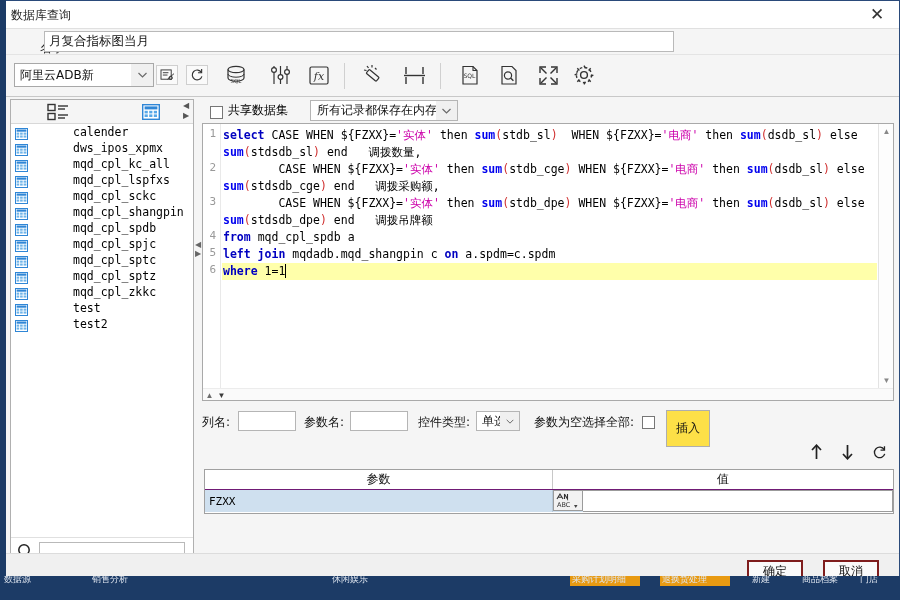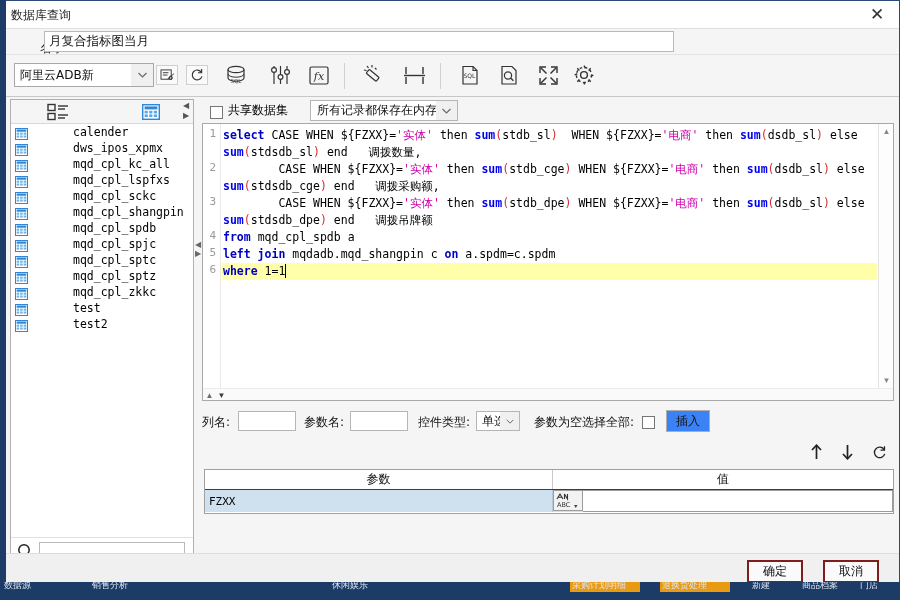--- a/index.html
+++ b/index.html
@@ -17,21 +17,21 @@
     background: #f0f0f0;
     overflow: hidden;
   }
 
   
   .desktop-left-strip {
     position: absolute; left: 0; top: 0; width: 6px; height: 590px;
     background: #1c3b66;
   }
   .taskbar-strip {
-    position: absolute; left: 0; bottom: 0; width: 900px; height: 18px;
+    position: absolute; left: 0; bottom: 0; width: 900px; height: 24px;
     background: #1c3b66; overflow: hidden;
   }
   .taskbar-strip .seg { position: absolute; top: 0; height: 10px; }
   .taskbar-strip .txt {
     position: absolute; top: -3px; height: 12px;
     font-size: 9px; color: #dfe6f0; white-space: nowrap;
     font-family: "DejaVu Sans", sans-serif;
   }
 
   .window {
@@ -270,22 +270,22 @@
     font-size: 12px; color: #111;
     display: flex; align-items: center; padding-left: 5px;
     font-family: "DejaVu Sans", sans-serif; cursor: pointer;
   }
   .paramrow .sel .arrowbox {
     position: absolute; right: 0; top: 0; width: 19px; height: 18px;
     background: #f0f0f0; display: flex; align-items: center; justify-content: center;
   }
   .paramrow .chkwrap { position: absolute; top: 4px; cursor: pointer; }
   .paramrow .btn {
-    position: absolute; top: 1px; height: 22px;
-    border: 1px solid #aeaeae; background: #3b82f6;
+    position: absolute; top: 1px; height: 37px;
+    border: 1px solid #aeaeae; background: #fde047;
     font-size: 12px; color: #111; cursor: pointer;
     display: flex; align-items: center; justify-content: center;
     font-family: Liberation Mono, monospace;
   }
 
   
   .arrowsrow { position: absolute; right: 4px; top: 342px; height: 22px; }
   .arrowsrow .ib {
     display: inline-flex; width: 22px; height: 22px;
     align-items: center; justify-content: center;

